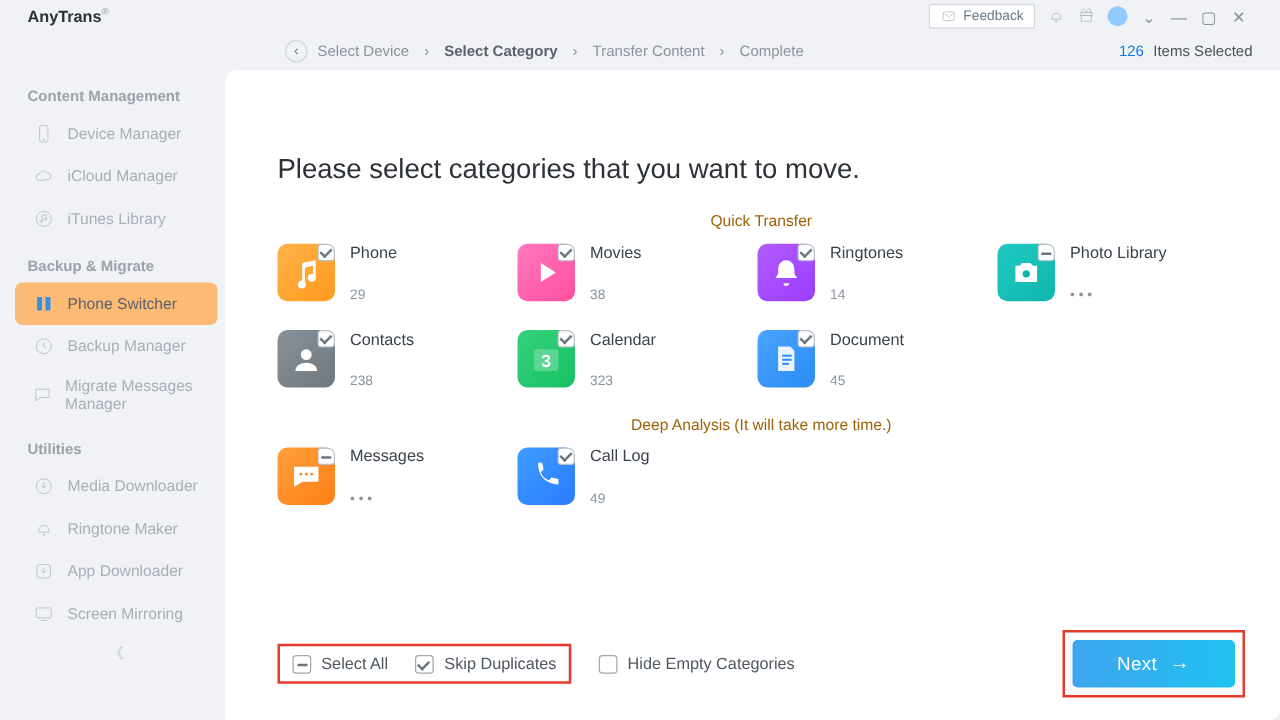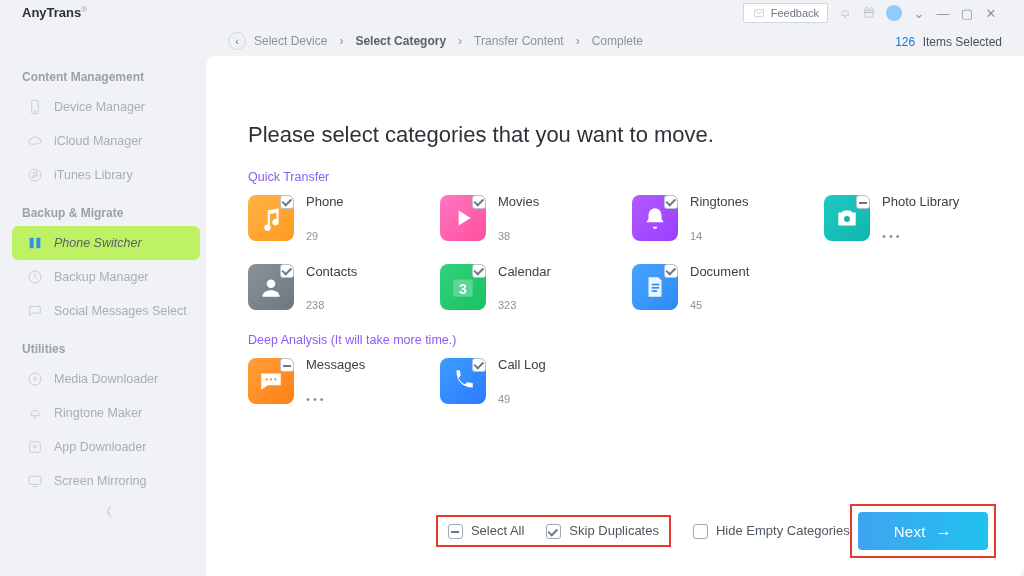--- a/index.html
+++ b/index.html
@@ -21,33 +21,33 @@
   .crumb-back { width:18px; height:18px; border:1px solid #d0d7df; border-radius:50%; display:flex; align-items:center; justify-content:center; color:#6b7782; font-size:11px; }
   .crumb { color:#8a939d; }
   .crumb.bold { font-weight:700; color:#5a626b; }
   .crumb-sep { color:#8a939d; margin:0 4px; }
   .count { color:#0d7be5; font-size:12px; }
   .count-suffix { color:#4a535c; font-size:12px; margin-left:3px; }
 
   .layout { display:flex; height: 520px; }
 
   
-  .sidebar { width: 206px; padding: 0 6px 0 12px; }
+  .sidebar { width: 180px; padding: 0 6px 0 12px; }
   .side-group { font-size:12px; font-weight:600; color:#9aa2ab; padding: 14px 10px 6px 10px; }
   .side-item { display:flex; align-items:center; gap:10px; padding:8px 10px 8px 14px; color:#a7afb8; font-size:12.5px; border-radius:6px; }
-  .side-item.active { background:#bef264; color:#5a626b;font-style:italic; }
+  .side-item.active { background:#fdba74; color:#5a626b; }
   .side-icon { width:18px; height:18px; display:flex; align-items:center; justify-content:center; }
   .side-icon svg { stroke:#b6bdc6; fill:none; }
   .side-item.active .side-icon svg { stroke:#3590ec; fill:#3590ec22; }
   .active .side-icon .ps-fill { fill:#3590ec; stroke:none; }
 
   
   .main { flex:1; background:#fff; border-radius:10px 0 0 0; padding: 28px 28px 18px 42px; position:relative; display:flex; flex-direction:column; }
   .heading { font-size:22px; font-weight:500; color:#2d3238;margin-top:38px; }
-  .section-title { font-size:12.5px; color:#8b5cf6; margin-top: 22px; margin-bottom:10px; }
+  .section-title { font-size:12.5px; color:#a16207; margin-top: 22px; margin-bottom:10px;text-align:center; }
 
   .cat-grid { display:flex; flex-wrap:wrap; column-gap: 32px; row-gap: 22px; }
   .cat { display:flex; align-items:center; gap:12px; width: 160px; }
   .cat-tile { width:46px; height:46px; border-radius:8px; position:relative; display:flex; align-items:center; justify-content:center; }
   .cat-check { position:absolute; top:0; right:0; width:14px; height:14px; background:#fff; border:1px solid #b8c0c9; border-radius:3px 6px 3px 3px; display:flex; align-items:center; justify-content:center; }
   .cat-check::before { content:""; width:7px; height:4px; border-left:2px solid #6c7680; border-bottom:2px solid #6c7680; transform: rotate(-45deg) translate(0,-1px); }
   .cat-check.dash::before { transform:none; border:0; border-top:2px solid #6c7680; width:8px; height:0; margin-top:2px; }
   .cat-label { font-size:13px; color:#3a424b; font-weight:500; line-height:1.2; }
   .cat-count { font-size:11px; color:#8a939d; margin-top:20px; }
 
@@ -58,21 +58,21 @@
   .c-photo  { background:linear-gradient(135deg,#1fc9c2,#0fb6ae); }
   .c-contacts{ background:linear-gradient(135deg,#8a9299,#6f777e); }
   .c-cal    { background:linear-gradient(135deg,#35d17d,#17c163); }
   .c-doc    { background:linear-gradient(135deg,#4aa3ff,#2b8cf3); }
   .c-msg    { background:linear-gradient(135deg,#ff9f3a,#ff7f17); }
   .c-call   { background:linear-gradient(135deg,#3d9dff,#2a7bff); }
 
   .tile-svg { width:26px; height:26px; fill:#fff; }
 
   
-  .bottom { margin-top:auto; padding-top: 16px; display:flex; align-items:center; justify-content:flex-end; }
+  .bottom { margin-top:auto; padding-top: 16px; display:flex; align-items:center; justify-content:space-between; }
   .bottom-left { display:flex; gap:22px; align-items:center; font-size:13px; color:#4f5760; }
   .chk { width:15px; height:15px; border:1px solid #a0a8b1; border-radius:3px; display:inline-flex; align-items:center; justify-content:center; margin-right:8px; vertical-align:middle; background:#fff; }
   .chk.tick::before { content:""; width:7px; height:4px; border-left:2px solid #6c7680; border-bottom:2px solid #6c7680; transform: rotate(-45deg) translate(0,-1px); }
   .chk.dash::before { content:""; width:8px; border-top:2px solid #6c7680; }
   .highlight-box { border:2px solid #e63a2d; padding:6px 10px; display:flex; gap:22px; align-items:center; }
 
   .next-wrap { border:2px solid #e63a2d; padding:6px; }
   .next-btn { background: linear-gradient(90deg,#3fa4ef,#1fc2f0); color:#fff; font-size:15px; letter-spacing:.3px; border:none; padding:10px 36px; border-radius:4px; display:flex; align-items:center; gap:10px; }
   .arrow { font-size:16px; }
 
@@ -180,21 +180,21 @@
           </svg>
         </span>
       <span>Backup Manager</span>
     </div>
     <div class="side-item">
       <span class="side-icon">
           <svg viewBox="0 0 24 24" width="16" height="16">
             <path d="M4 5h16v10H9l-5 4z"></path>
           </svg>
         </span>
-      <span>Social Messages Select</span>
+      <span>Migrate Messages Manager</span>
     </div>
 
     <div class="side-group">Utilities</div>
     <div class="side-item">
       <span class="side-icon">
           <svg viewBox="0 0 24 24" width="16" height="16">
             <circle cx="12" cy="12" r="9"></circle>
             <path d="M12 7v7m-3-3l3 3 3-3"></path>
           </svg>
         </span>

